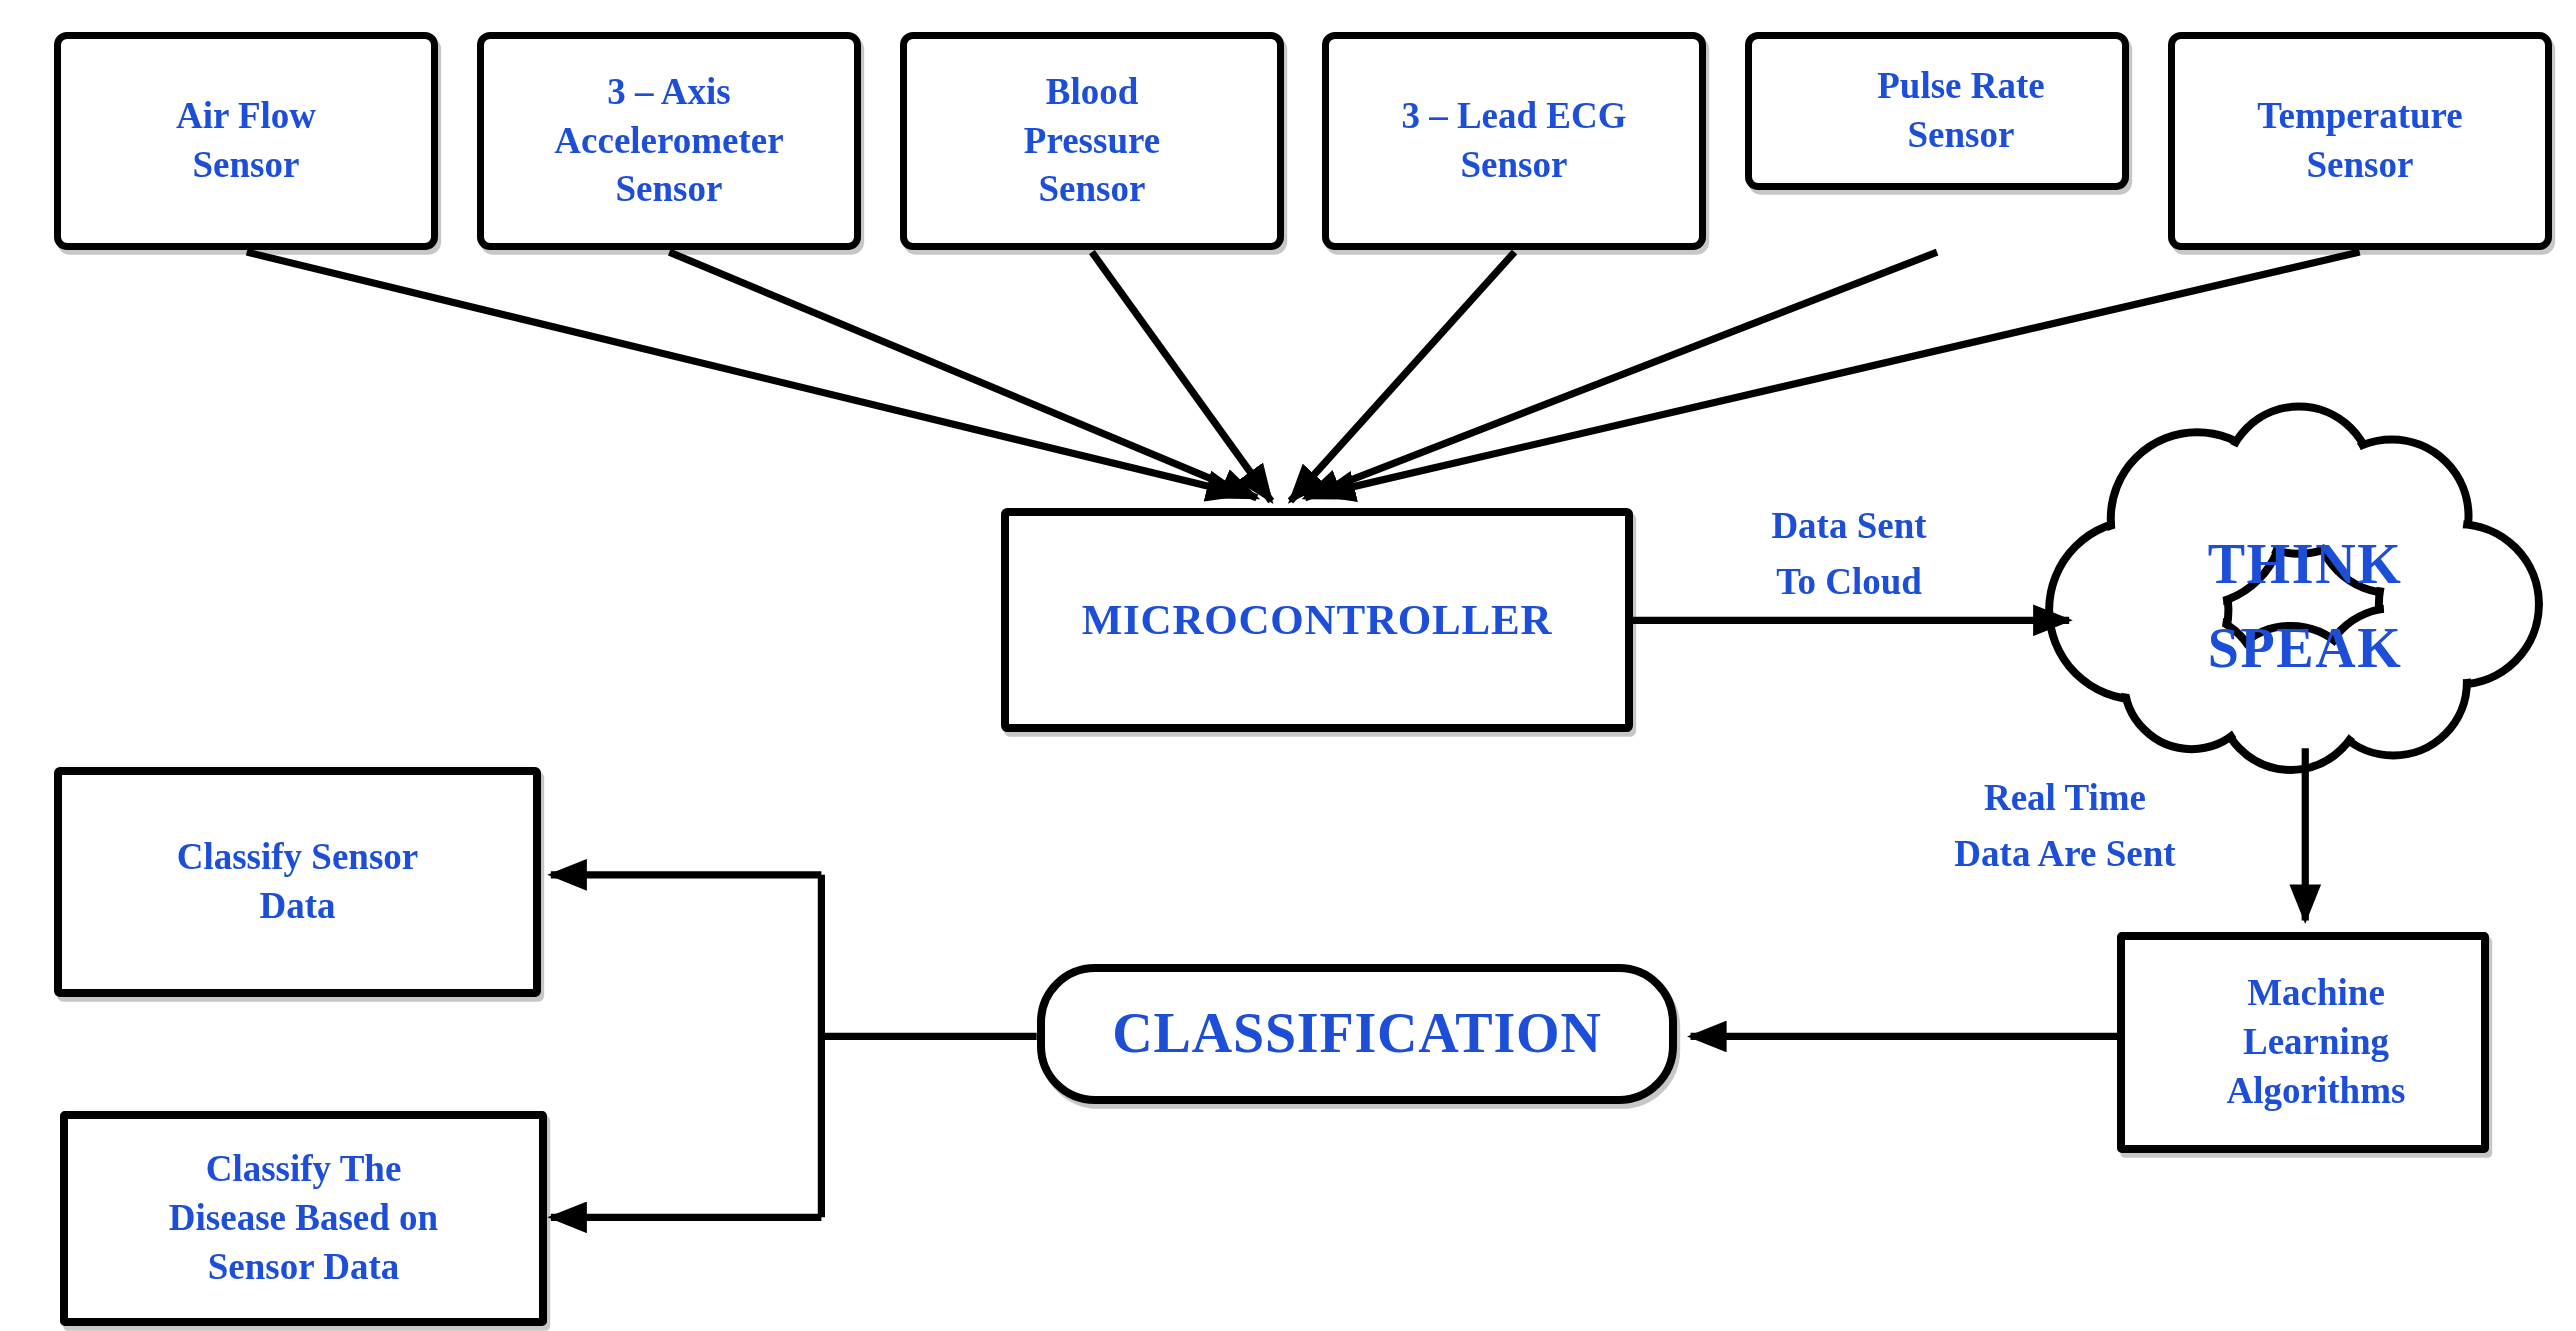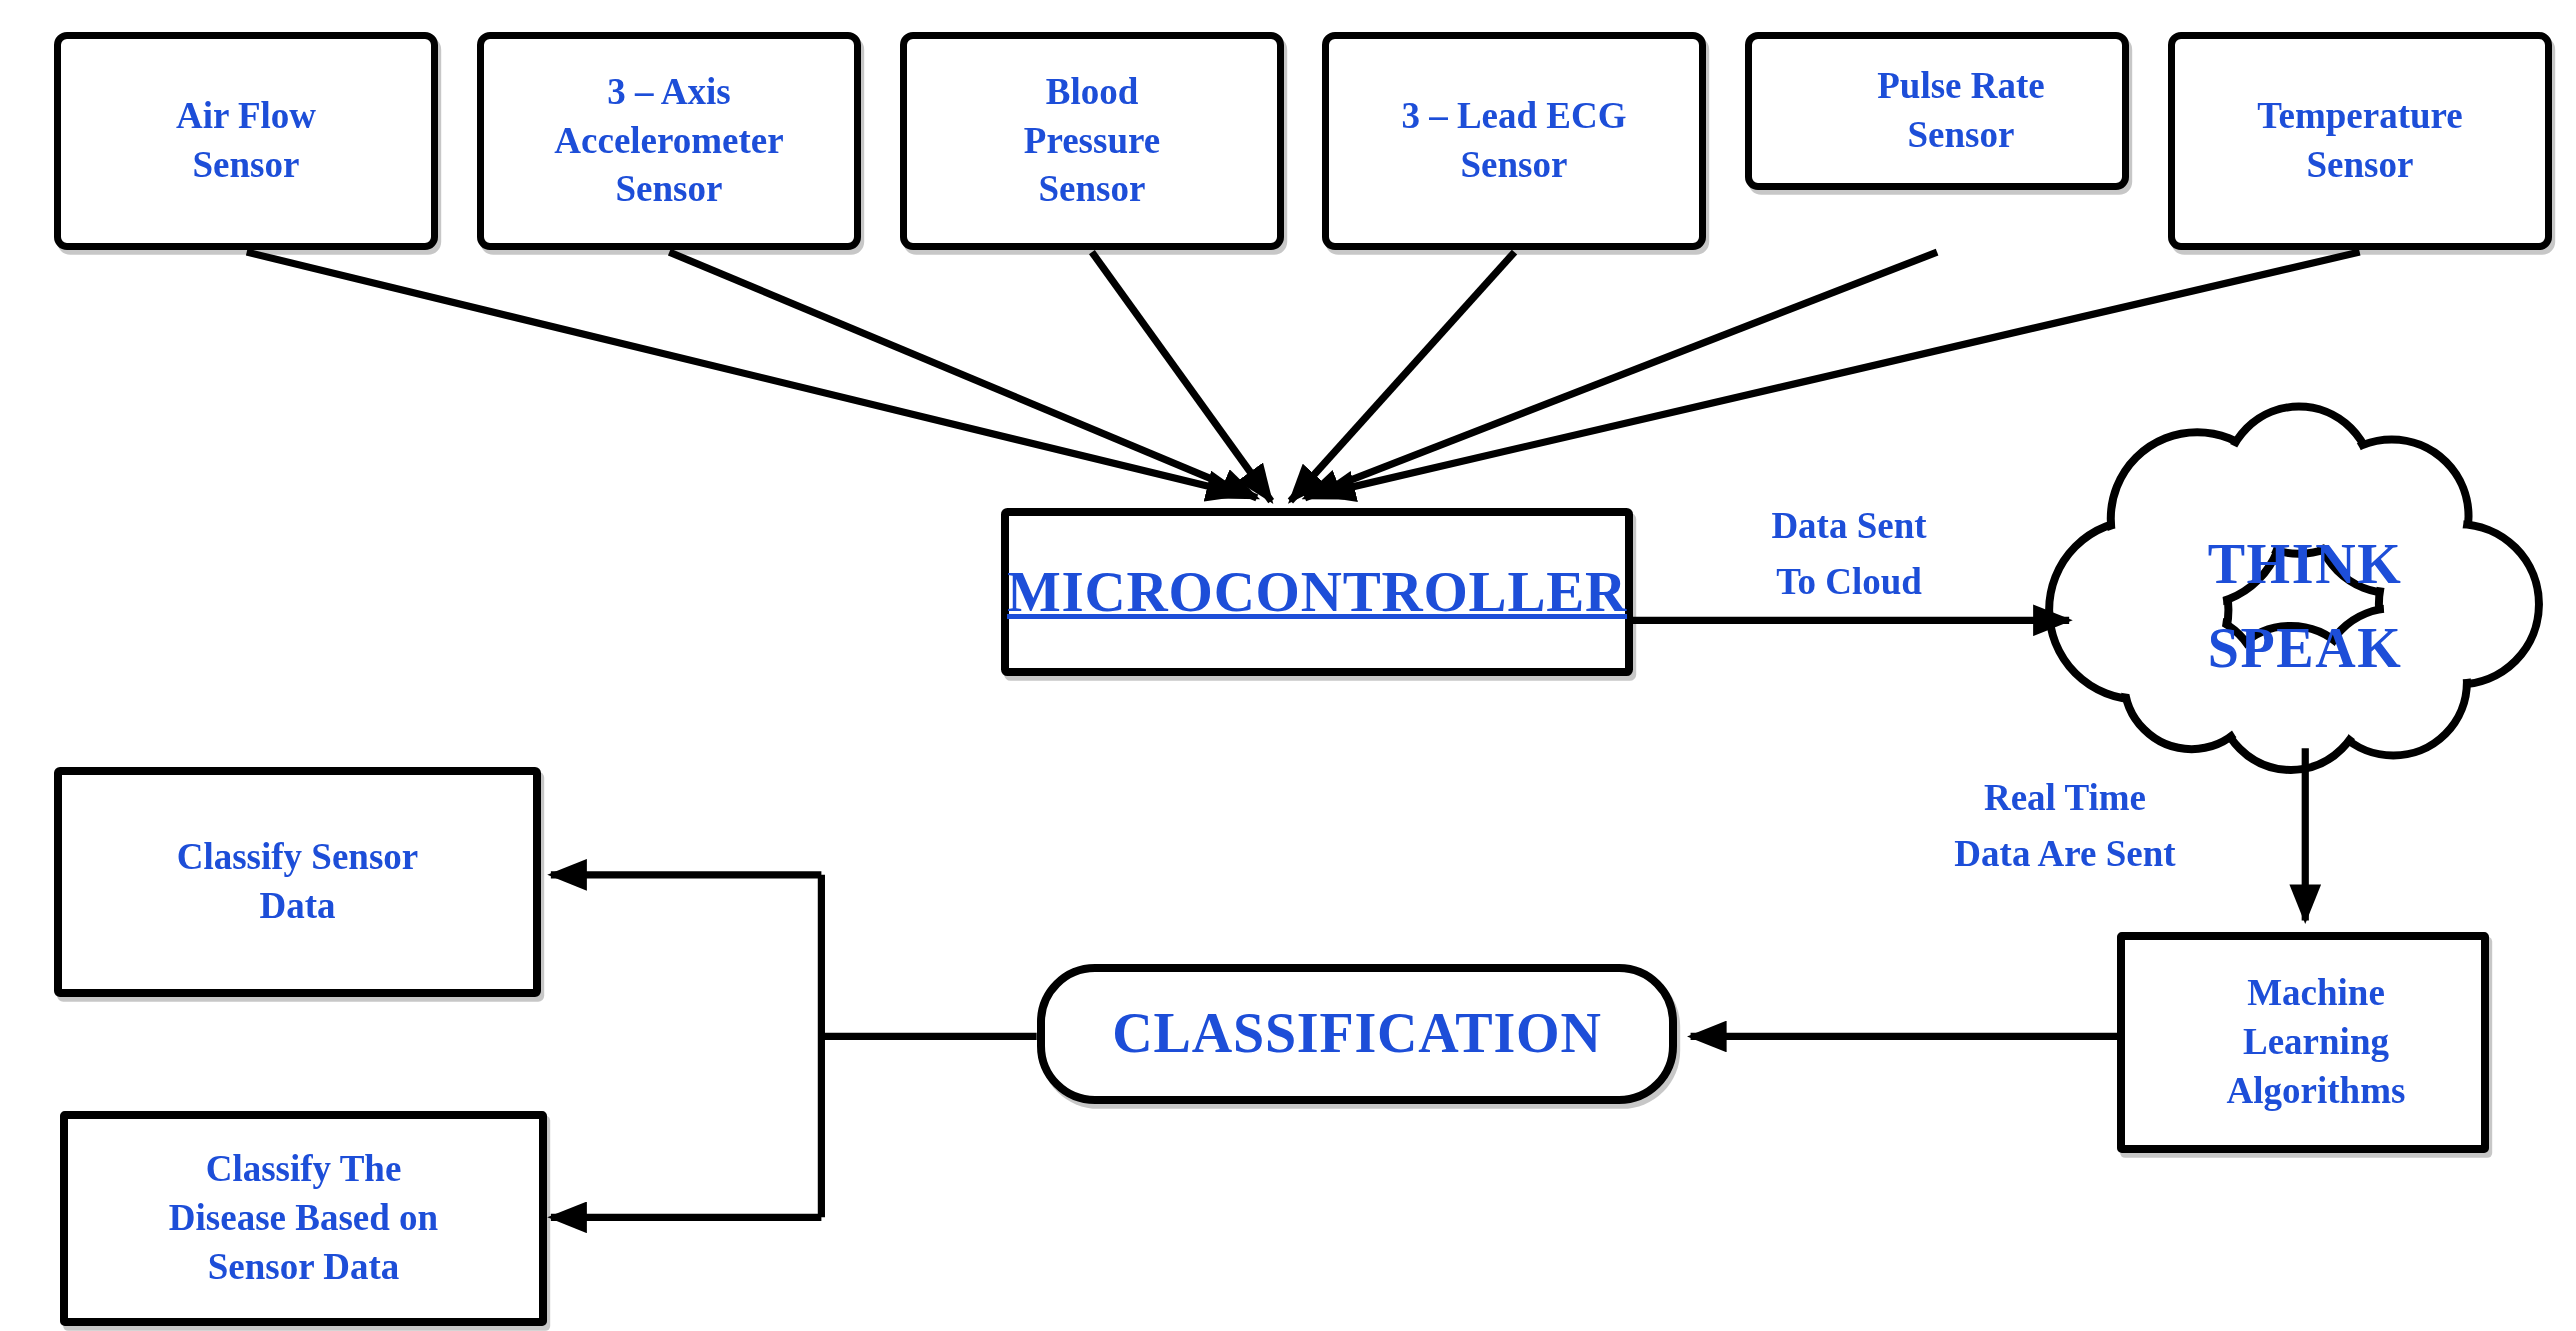--- a/index.html
+++ b/index.html
@@ -18,21 +18,21 @@
     background:#fff;
     border:7.2px solid #000;
     display:flex;align-items:center;justify-content:center;
     text-align:center;
     font-weight:bold;
     white-space:pre-line;
     line-height:1.32;
     box-shadow:3.2px 4.8px 0 rgba(0,0,0,0.22);
   }
   .sensor{border-radius:13px;font-size:37px;}
-  .micro{left:1001px;top:508px;width:632px;height:168px;font-size:57px;border-width:8px;border-radius:6.4px;letter-spacing:0.8px;text-decoration:underline;}
+  .micro{left:1001px;top:508px;width:632px;height:224px;font-size:43px;border-width:8px;border-radius:6.4px;letter-spacing:0.8px;}
   .classification{left:1037px;top:964px;width:640px;height:140px;font-size:56px;border-width:8px;border-radius:58px;letter-spacing:0.8px;}
   .ml{left:2117px;top:932px;width:372px;height:221px;font-size:37px;border-width:8px;border-radius:4.8px;padding-left:26px;}
   .outA{left:54px;top:767px;width:487px;height:230px;font-size:37px;border-width:8px;border-radius:6px;}
   .outB{left:60px;top:1111px;width:487px;height:215px;font-size:37px;border-width:8px;border-radius:4.8px;}
   .flabel{
     position:absolute;
     font-weight:bold;
     text-align:center;
     white-space:pre-line;
     line-height:1.5;

